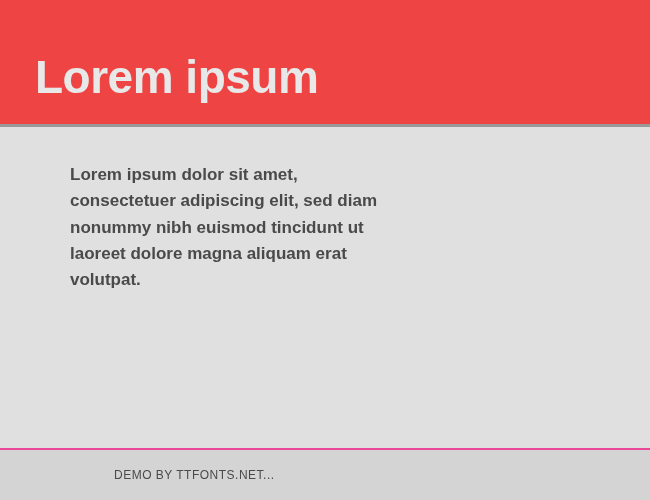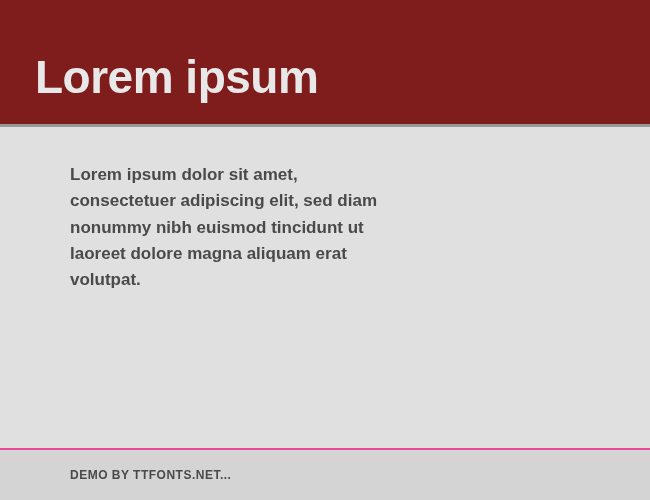--- a/index.html
+++ b/index.html
@@ -10,21 +10,21 @@
     body {
       width: 650px;
       height: 500px;
       font-family: "Futura", "Century Gothic", "Helvetica Neue", Arial, sans-serif;
       background: #e0e0e0;
       display: flex;
       flex-direction: column;
       overflow: hidden;
     }
     .header {
-      background: #7f1d1d;
+      background: #ef4444;
       padding: 50px 35px 20px 35px;
       border-bottom: 3px solid #999;
     }
     .title {
       font-size: 46px;
       font-weight: 600;
       color: #e8e8e8;
       letter-spacing: -0.5px;
     }
     .body {
@@ -38,23 +38,24 @@
       color: #4a4a4a;
       line-height: 1.55;
       max-width: 320px;
     }
     .footer {
       background: #d4d4d4;
       padding: 18px 70px;
     }
     .footer-text {
       font-size: 12px;
-      font-weight: 700;
+      font-weight: 400;
       color: #4a4a4a;
       letter-spacing: 0.5px;
+      margin-left: 44px;
     }
   </style>
 </head>
 <body>
 
 <div class="header">
   <h1 class="title">Lorem ipsum</h1>
 </div>
 
 <div class="body">

